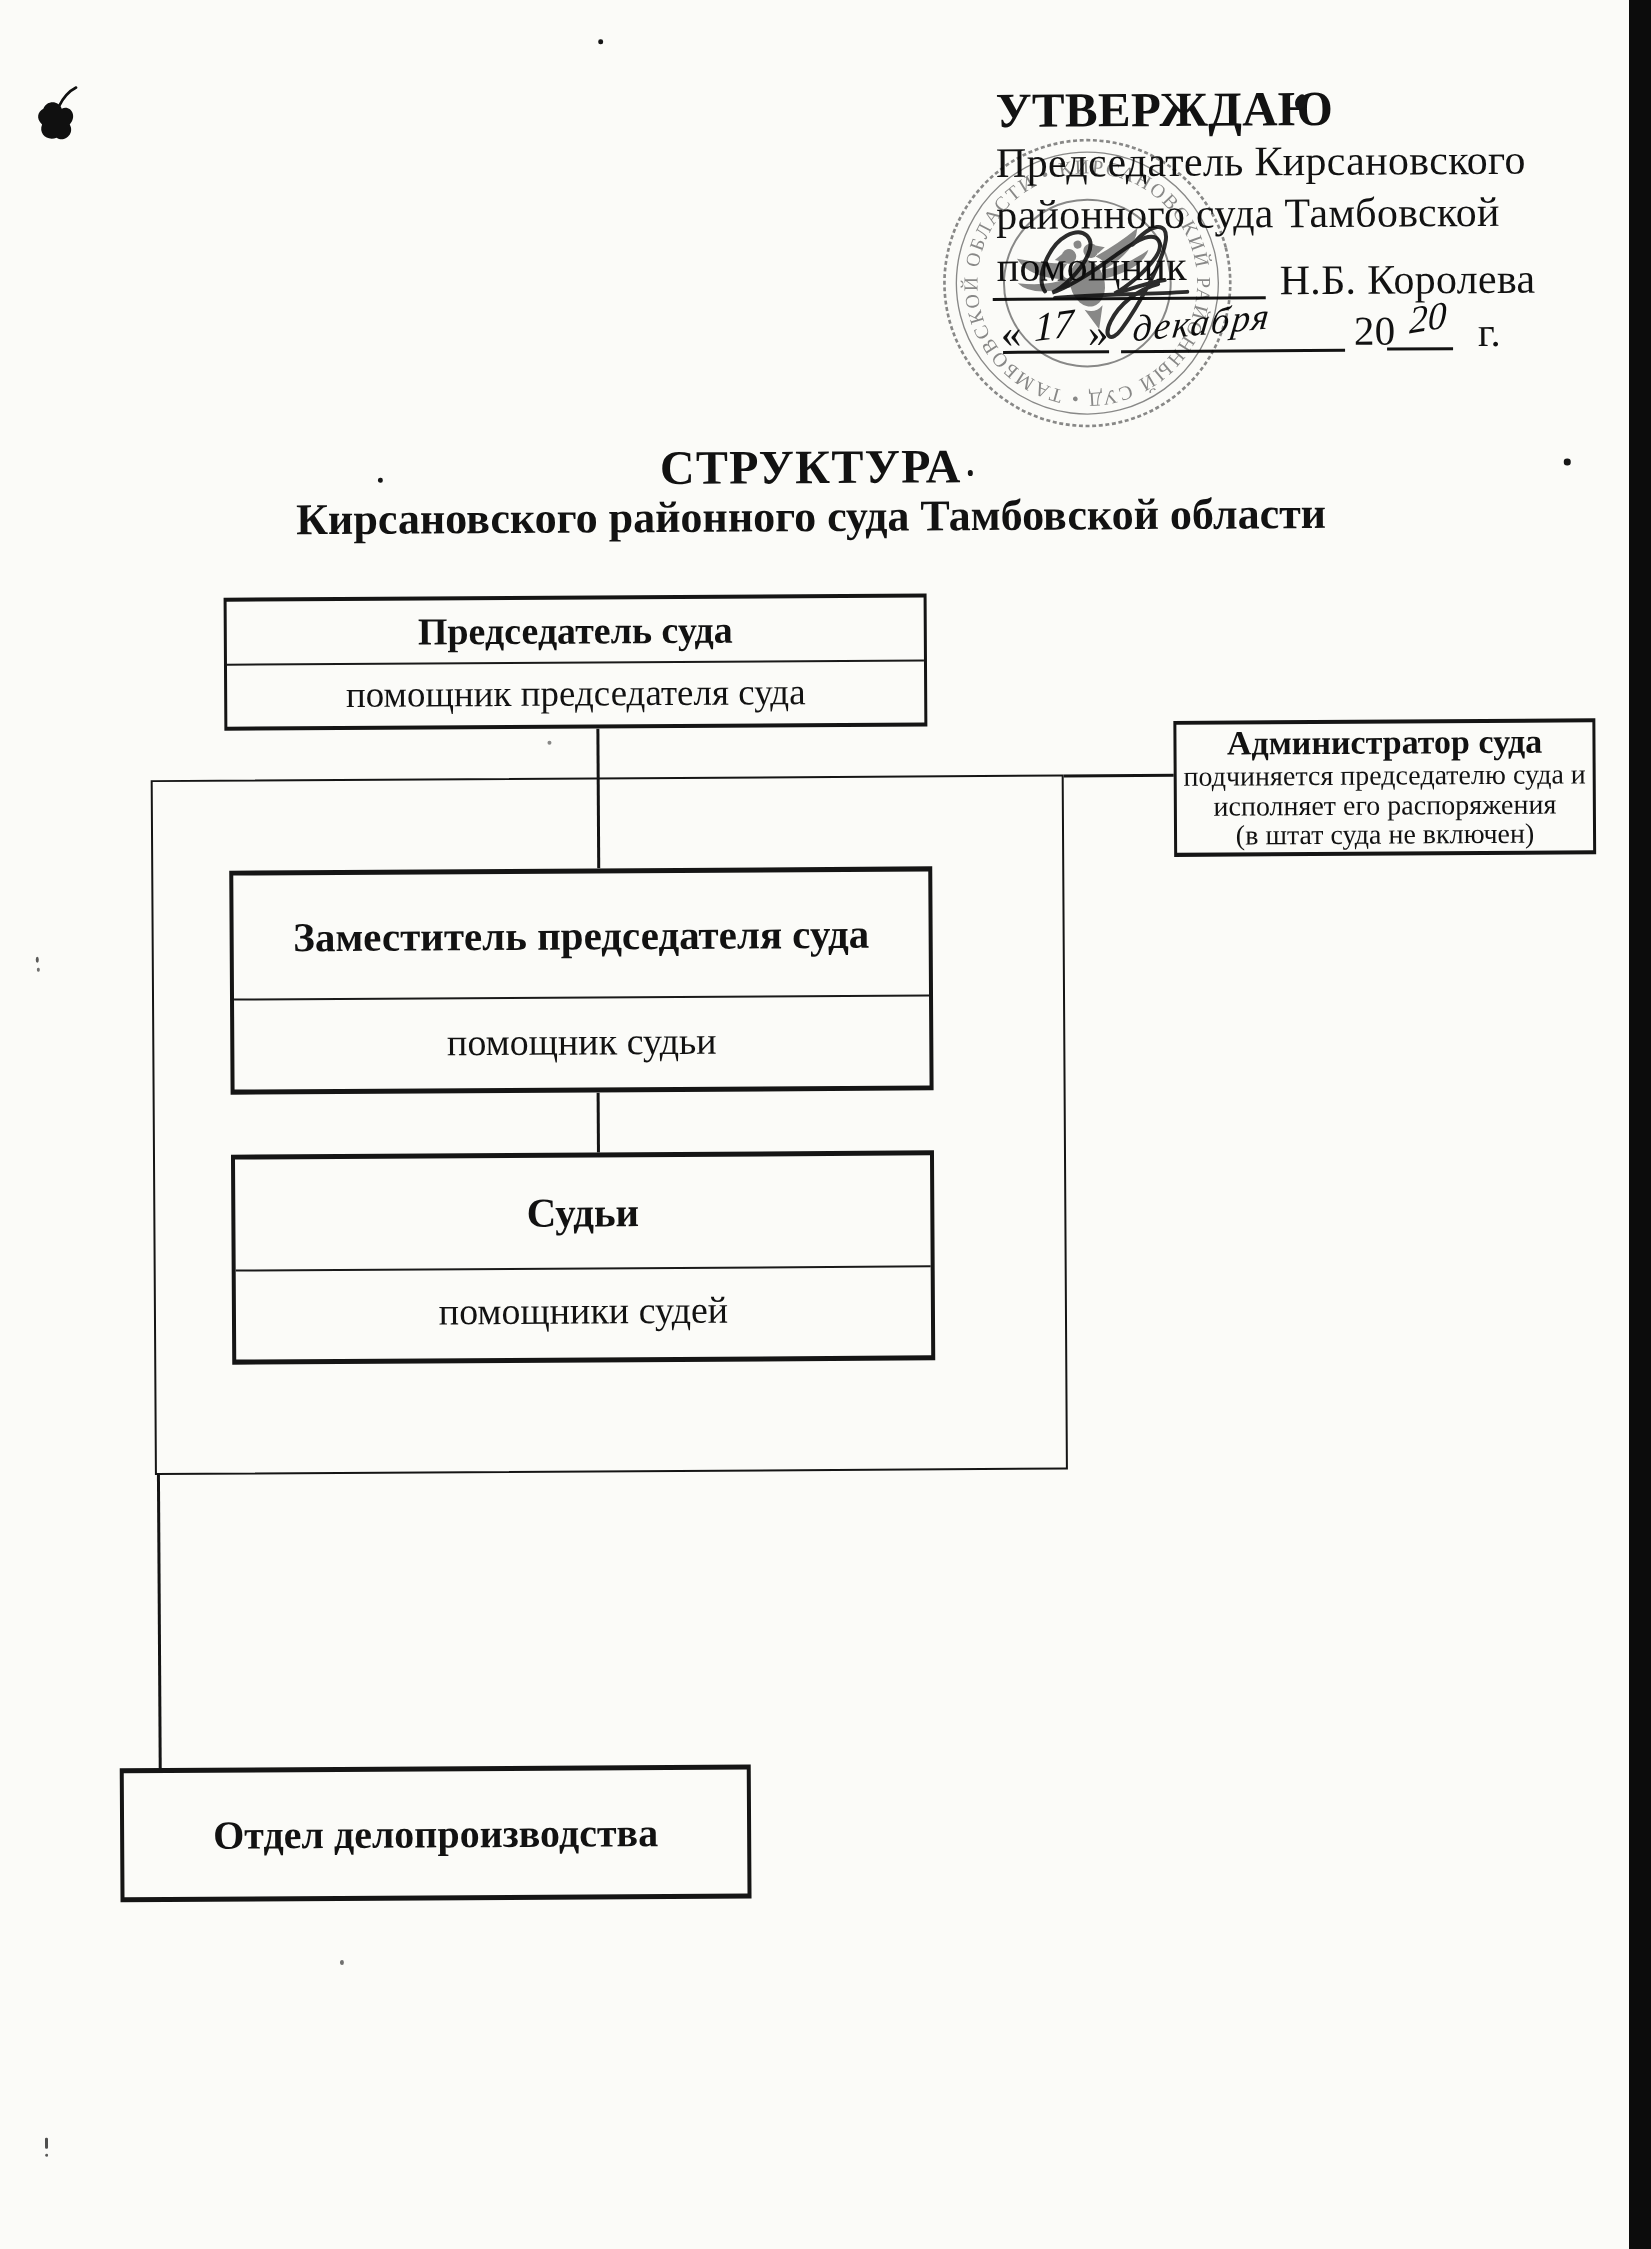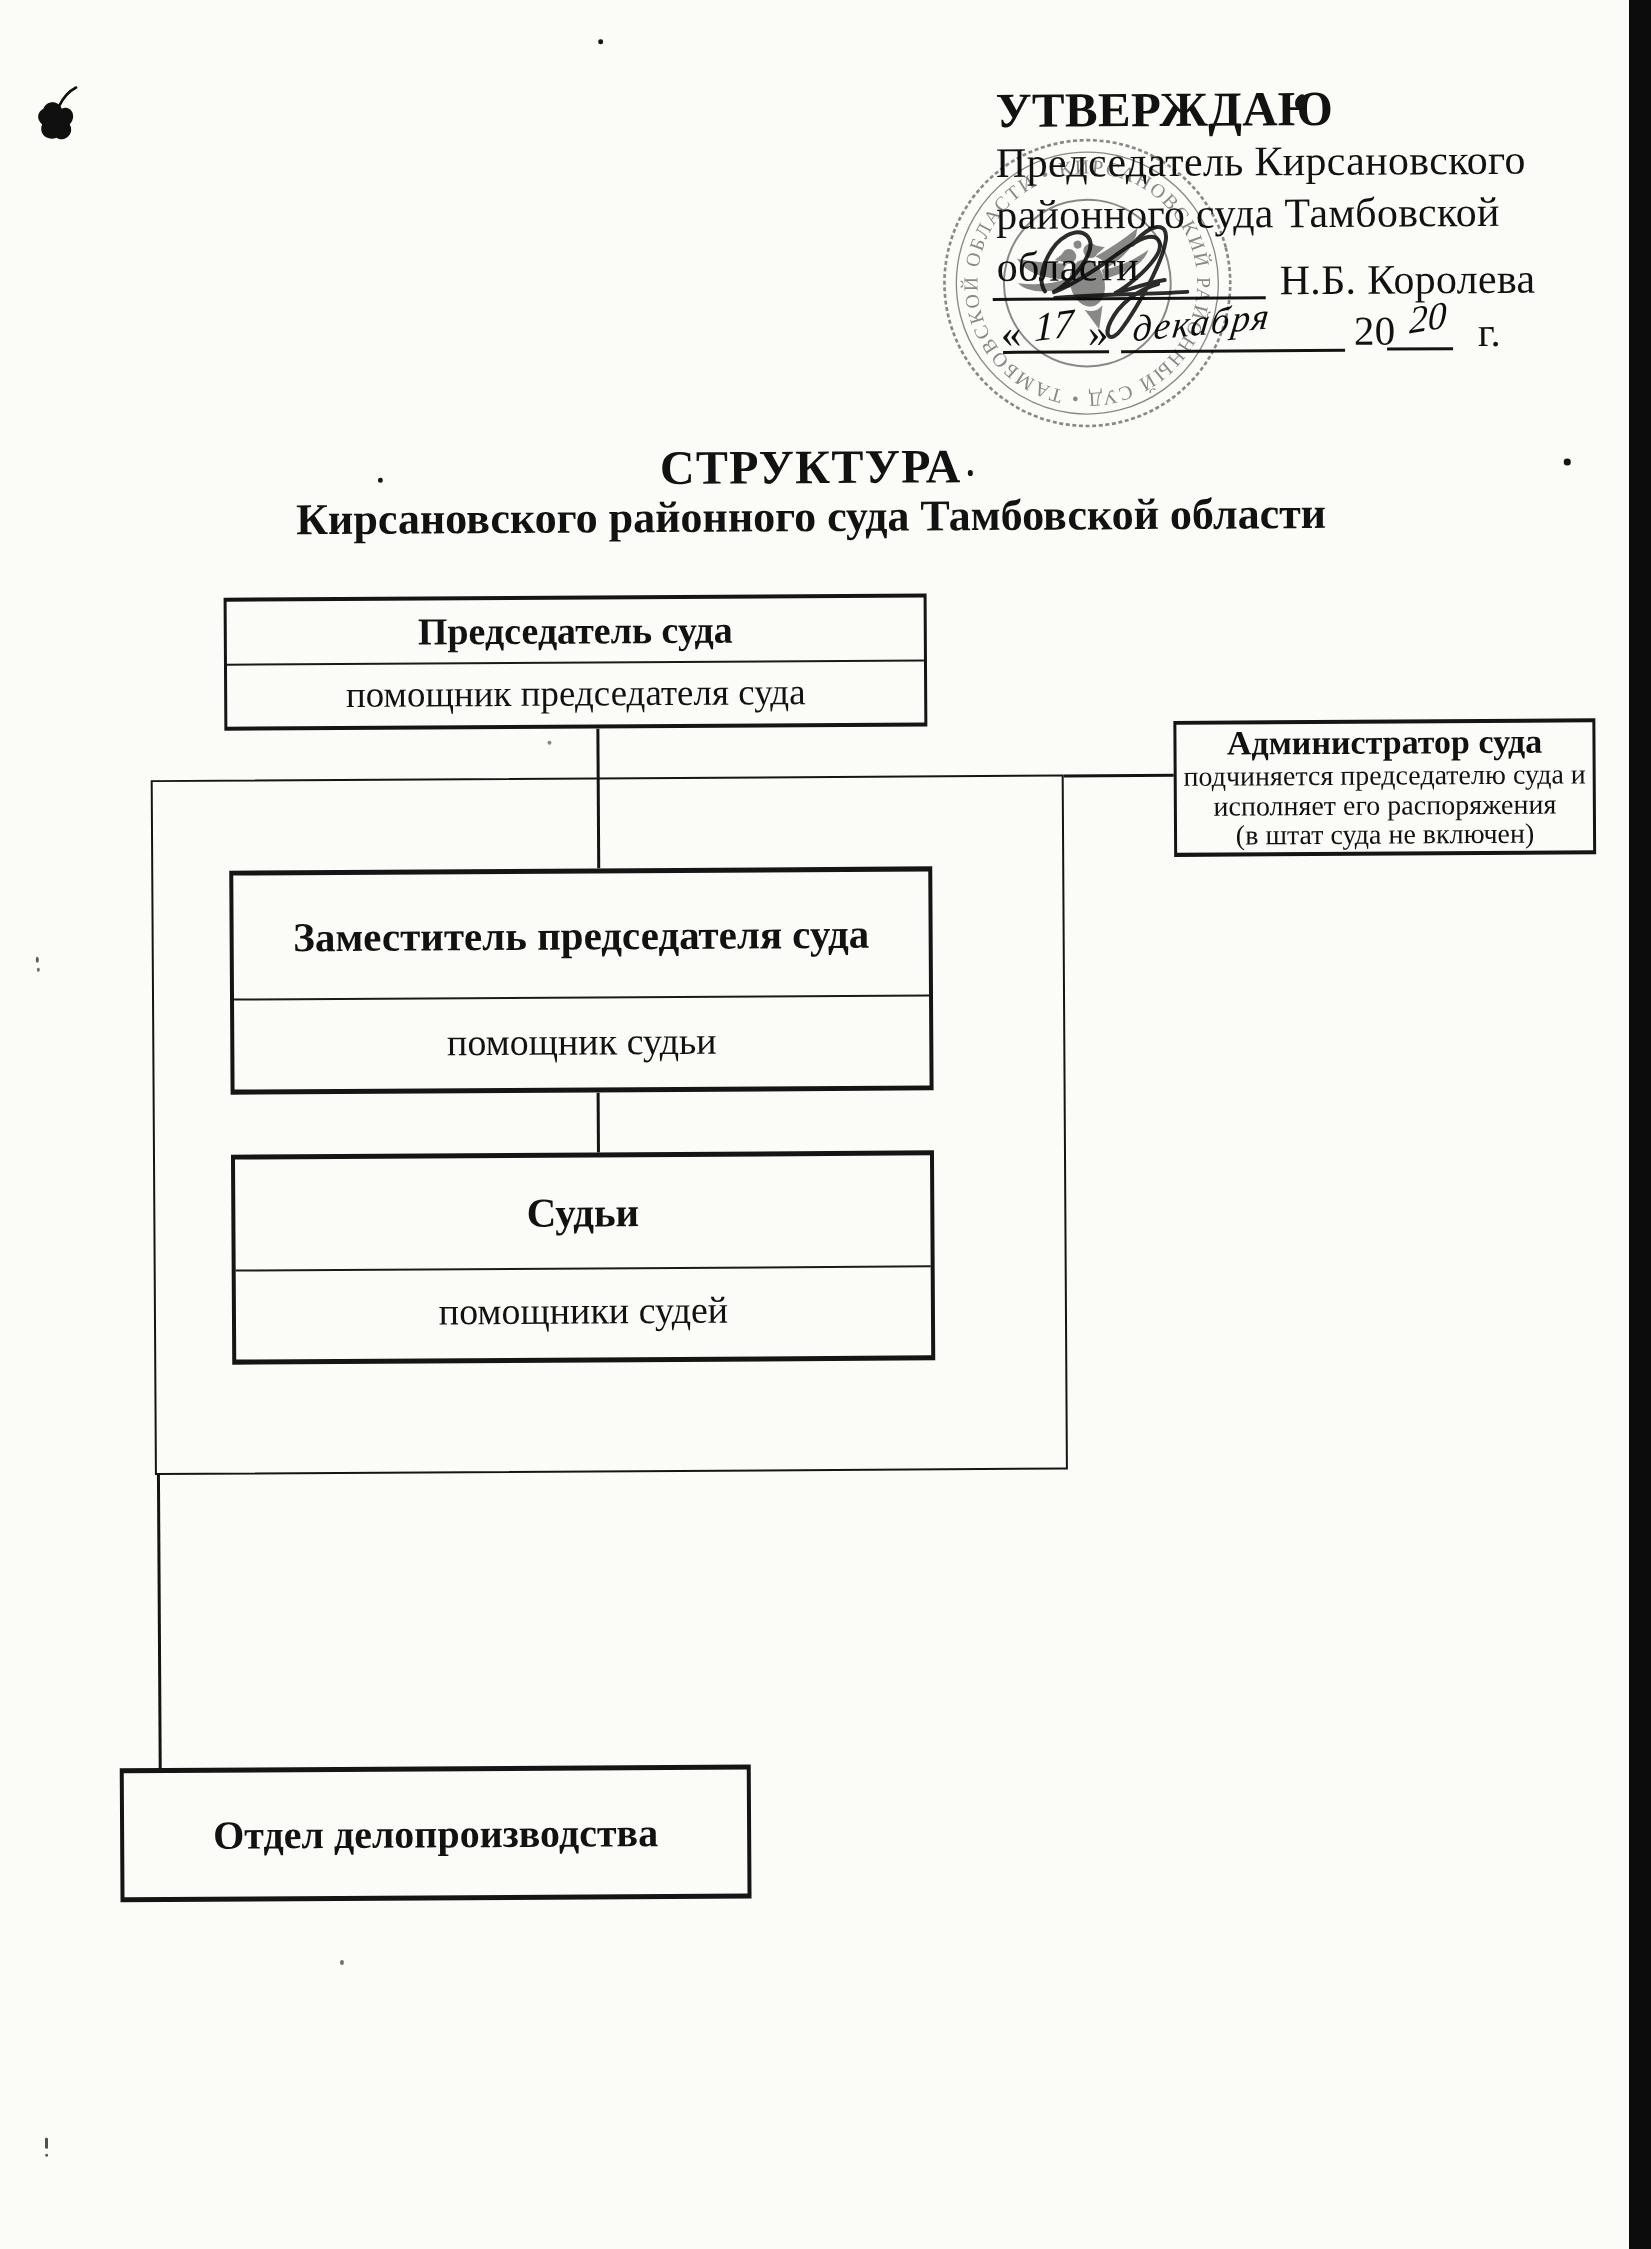--- a/index.html
+++ b/index.html
@@ -35,21 +35,21 @@
   <div id="content">
 
     <svg class="abs" style="left:30px;top:79px;" width="73" height="79" viewBox="0 0 110 120">
       <path d="M28,38 C34,24 52,26 56,38 C70,32 80,50 68,62 C76,76 60,90 48,82 C34,88 20,76 26,62 C16,52 20,42 28,38 Z" fill="#101010"></path>
       <path d="M52,34 C60,18 70,10 78,6" stroke="#101010" stroke-width="4" fill="none" stroke-linecap="round"></path>
     </svg>
 
     <div class="abs appr b" style="left:1001px;top:83px;font-size:49px;">УТВЕРЖДАЮ</div>
     <div class="abs appr" style="left:1001px;top:140px;font-size:42px;">Председатель Кирсановского</div>
     <div class="abs appr" style="left:1001px;top:192px;font-size:42px;">районного суда Тамбовской</div>
-    <div class="abs appr" style="left:1001px;top:244px;font-size:42px;">области</div>
+    <div class="abs appr" style="left:1001px;top:244px;font-size:42px;">помощник</div>
 
     <div class="abs line" style="left:997px;top:299px;width:273px;height:3.3px;"></div>
     <div class="abs appr" style="left:1284px;top:259px;font-size:42px;">Н.Б. Королева</div>
 
     <div class="abs appr" style="left:1005px;top:310px;font-size:41px;">«</div>
     <div class="abs hw" style="left:1038px;top:303px;font-size:40px;transform:rotate(-7deg) skewX(-8deg);">17</div>
     <div class="abs appr" style="left:1092px;top:310px;font-size:41px;">»</div>
     <div class="abs hw" style="left:1137px;top:303px;font-size:37px;letter-spacing:2px;transform:rotate(-5deg) skewX(-12deg);">декабря</div>
     <div class="abs appr" style="left:1358px;top:310px;font-size:41px;">20</div>
     <div class="abs hw" style="left:1413px;top:299px;font-size:38px;transform:rotate(-9deg) skewX(-10deg);">20</div>

